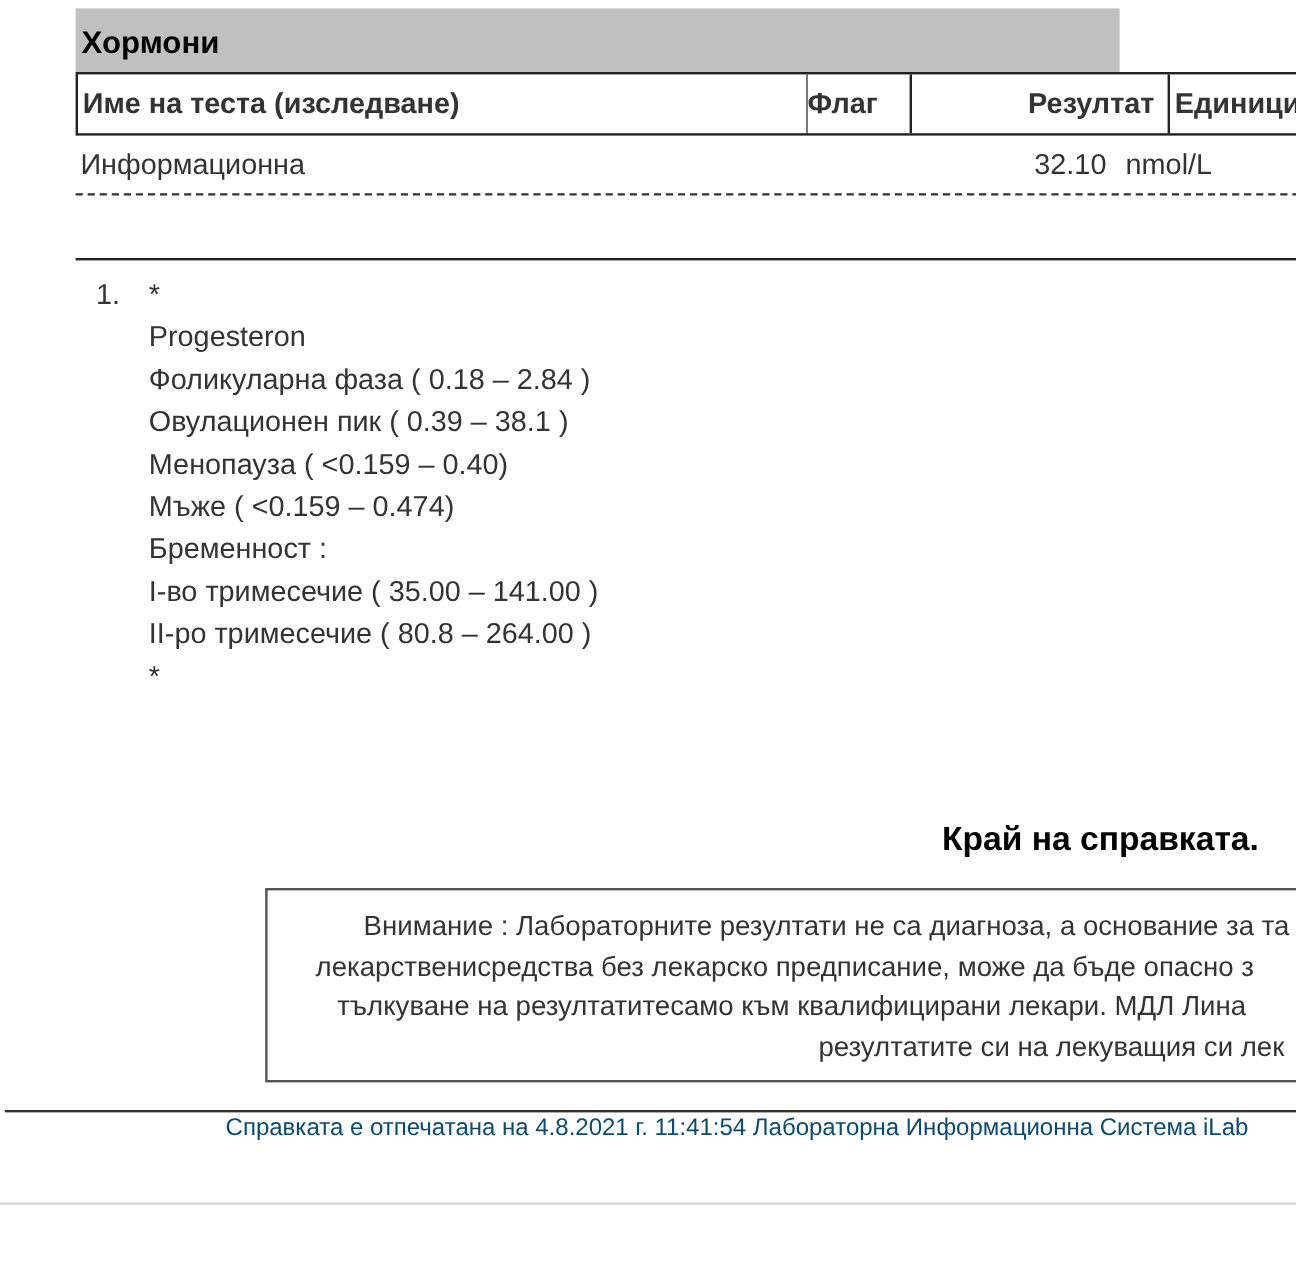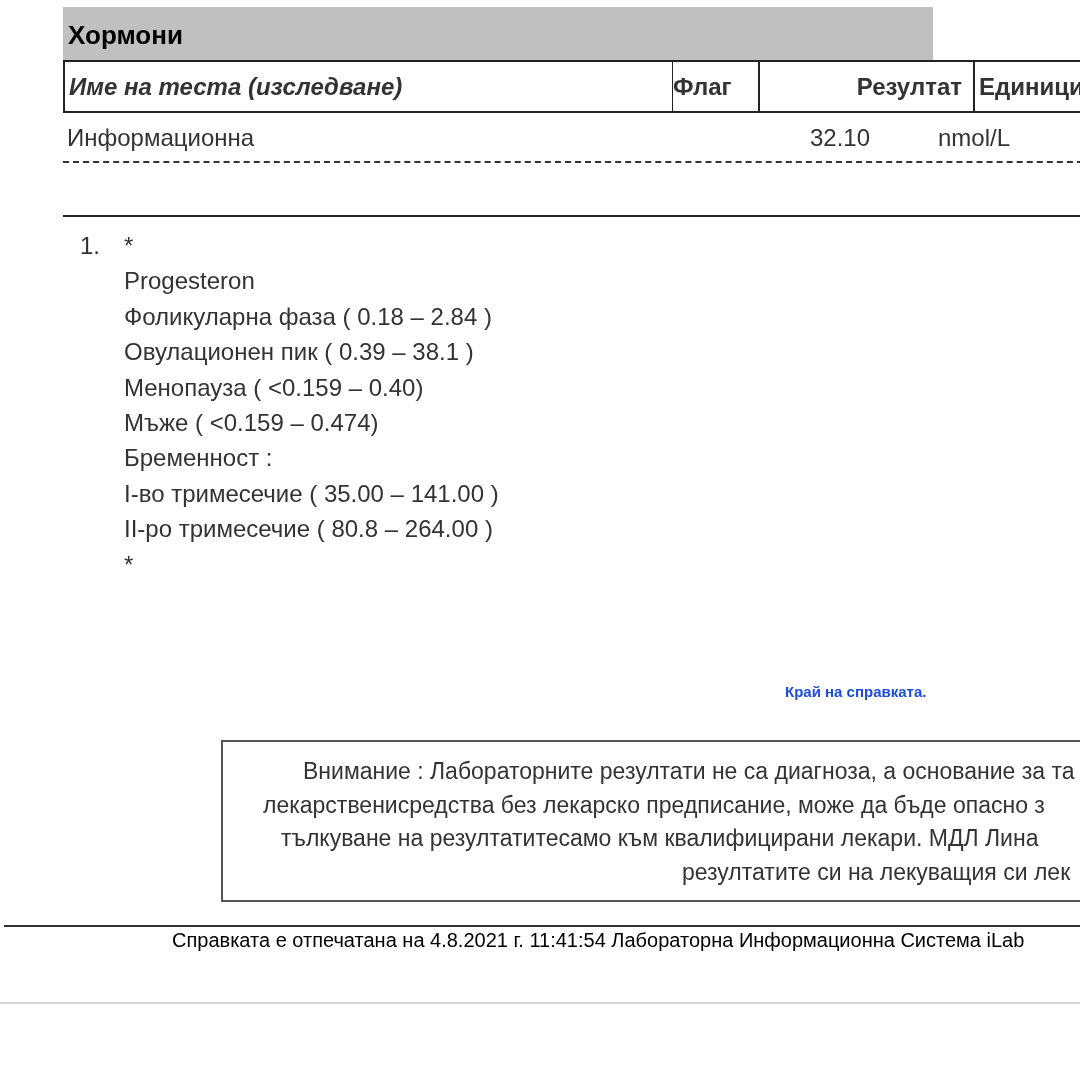--- a/index.html
+++ b/index.html
@@ -43,41 +43,41 @@
       color: #333333;
       background: #ffffff;
     }
     .th {
       box-sizing: border-box;
       height: 100%;
       line-height: 49px;
       white-space: nowrap;
       overflow: hidden;
     }
-    .th.name { width: 608px; padding-left: 4px; border-right: 1px solid #222; font-style: italic; }
+    .th.name { width: 608px; padding-left: 4px; border-right: 1px solid #222; }
     .th.flag { width: 87px; text-align: left; border-right: 2px solid #222; }
     .th.result { width: 175px; text-align: right; padding-right: 11px; border-right: 2px solid #222; margin-left: 40px; }
     .th.units { flex: 1; padding-left: 4px; }
 
     .table-row {
       position: absolute;
       left: 63px;
       top: 113px;
       width: 1040px;
       height: 50px;
       border-bottom: 2px dashed #333333;
       box-sizing: border-box;
       display: flex;
       font-size: 24px;
       color: #333333;
     }
     .td { box-sizing: border-box; line-height: 50px; white-space: nowrap; }
     .td.name { width: 608px; padding-left: 4px; }
     .td.flag { width: 87px; }
-    .td.result { width: 175px; text-align: center; padding-right: 11px; }
+    .td.result { width: 175px; text-align: right; padding-right: 11px; }
     .td.units { flex: 1; padding-left: 5px; }
 
     .notes-rule {
       position: absolute;
       left: 63px;
       top: 215px;
       width: 1020px;
       height: 0;
       border-top: 2px solid #222222;
     }
@@ -100,23 +100,23 @@
       left: 44px;
       top: 0;
       white-space: nowrap;
     }
     .note-line { display: block; }
 
     .end-of-report {
       position: absolute;
       left: 785px;
       top: 683px;
-      font-size: 15px;
+      font-size: 28px;
       font-weight: bold;
-      color: #1d4ed8;
+      color: #000000;
       white-space: nowrap;
     }
     .warning-box {
       position: absolute;
       left: 221px;
       top: 740px;
       width: 900px;
       height: 162px;
       border: 2px solid #555555;
       box-sizing: border-box;
@@ -133,24 +133,24 @@
     }
     .footer-rule {
       position: absolute;
       left: 4px;
       top: 925px;
       width: 1076px;
       border-top: 2px solid #333333;
     }
     .footer-text {
       position: absolute;
-      left: 172px;
+      left: 188px;
       top: 929px;
       font-size: 20px;
-      color: #000000;
+      color: #0c4a6e;
       white-space: nowrap;
     }
     .page-rule {
       position: absolute;
       left: 0;
       top: 1002px;
       width: 1080px;
       border-top: 2px solid #d6d6d6;
     }
   </style>

